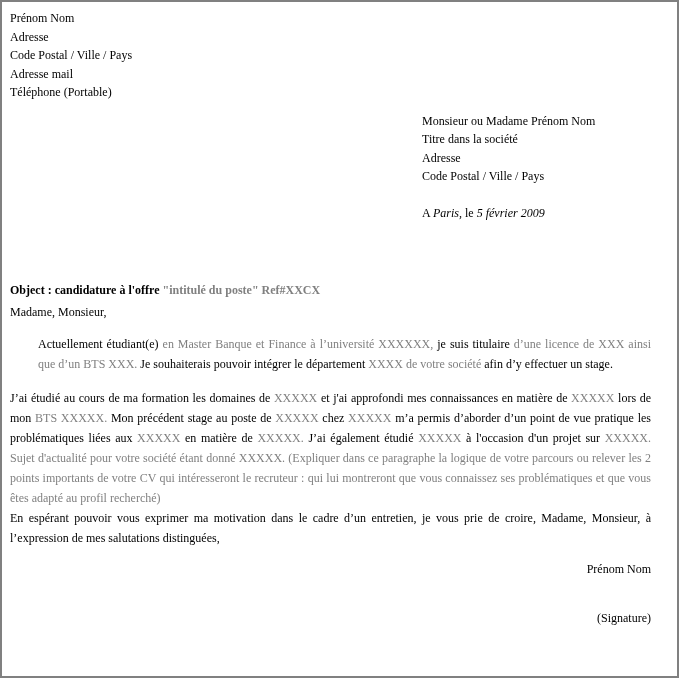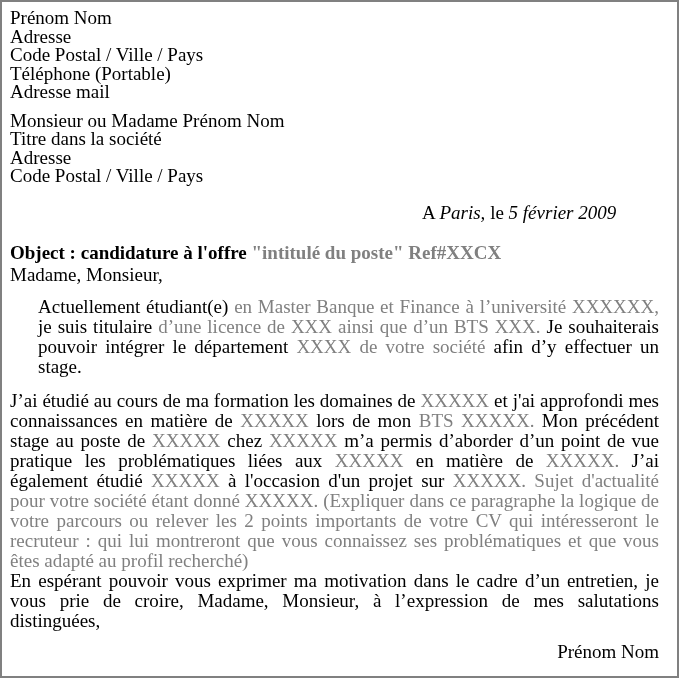--- a/index.html
+++ b/index.html
@@ -7,51 +7,51 @@
   body {
     width: 679px;
     height: 678px;
     font-family: "Liberation Serif", serif;
   }
   .page {
     width: 679px;
     height: 678px;
     background: #ffffff;
     border: 2px solid #808080;
-    padding: 7px 18px 0 8px;
-    font-size: 19px;
+    padding: 7px 26px 0 8px;
+    font-size: 12px;
     color: #000000;
     overflow: hidden;
   }
   .addr-line { line-height: 18.5px; }
-  .block-recipient { margin-top: 10px; }
+  .block-recipient { margin-left: 412px; margin-top: 10px; }
   .block-date { margin-left: 412px; margin-top: 18px; line-height: 18.5px; }
-  .subject { margin-top: 22px; font-weight: bold; line-height: 18.5px; }
+  .subject { margin-top: 59px; font-weight: bold; line-height: 18.5px; }
   .salutation { margin-top: 3px; line-height: 18.5px; }
   .para { text-align: justify; line-height: 20px; }
   .para-intro { margin-top: 13px; margin-left: 28px; }
   .para-body { margin-top: 14px; }
   .para-closing { margin-top: 0; }
   .sig { text-align: right; line-height: 18.5px; }
   .sig-name { margin-top: 12px; }
   .sig-label { margin-top: 30px; }
   .muted { color: #808080; }
   .italic { font-style: italic; text-align: center; }
 </style>
 </head>
 <body>
 
 <div class="page">
 
   <div class="block-sender">
     <div class="addr-line">Prénom Nom</div>
     <div class="addr-line">Adresse</div>
     <div class="addr-line">Code Postal / Ville / Pays</div>
+    <div class="addr-line">Adresse mail</div>
     <div class="addr-line">Téléphone (Portable)</div>
-    <div class="addr-line">Adresse mail</div>
   </div>
 
   <div class="block-recipient">
     <div class="addr-line">Monsieur ou Madame Prénom Nom</div>
     <div class="addr-line">Titre dans la société</div>
     <div class="addr-line">Adresse</div>
     <div class="addr-line">Code Postal / Ville / Pays</div>
   </div>
 
   <div class="block-date"><span>A </span><span class="italic">Paris,</span><span> le </span><span class="italic">5 février 2009</span></div>

